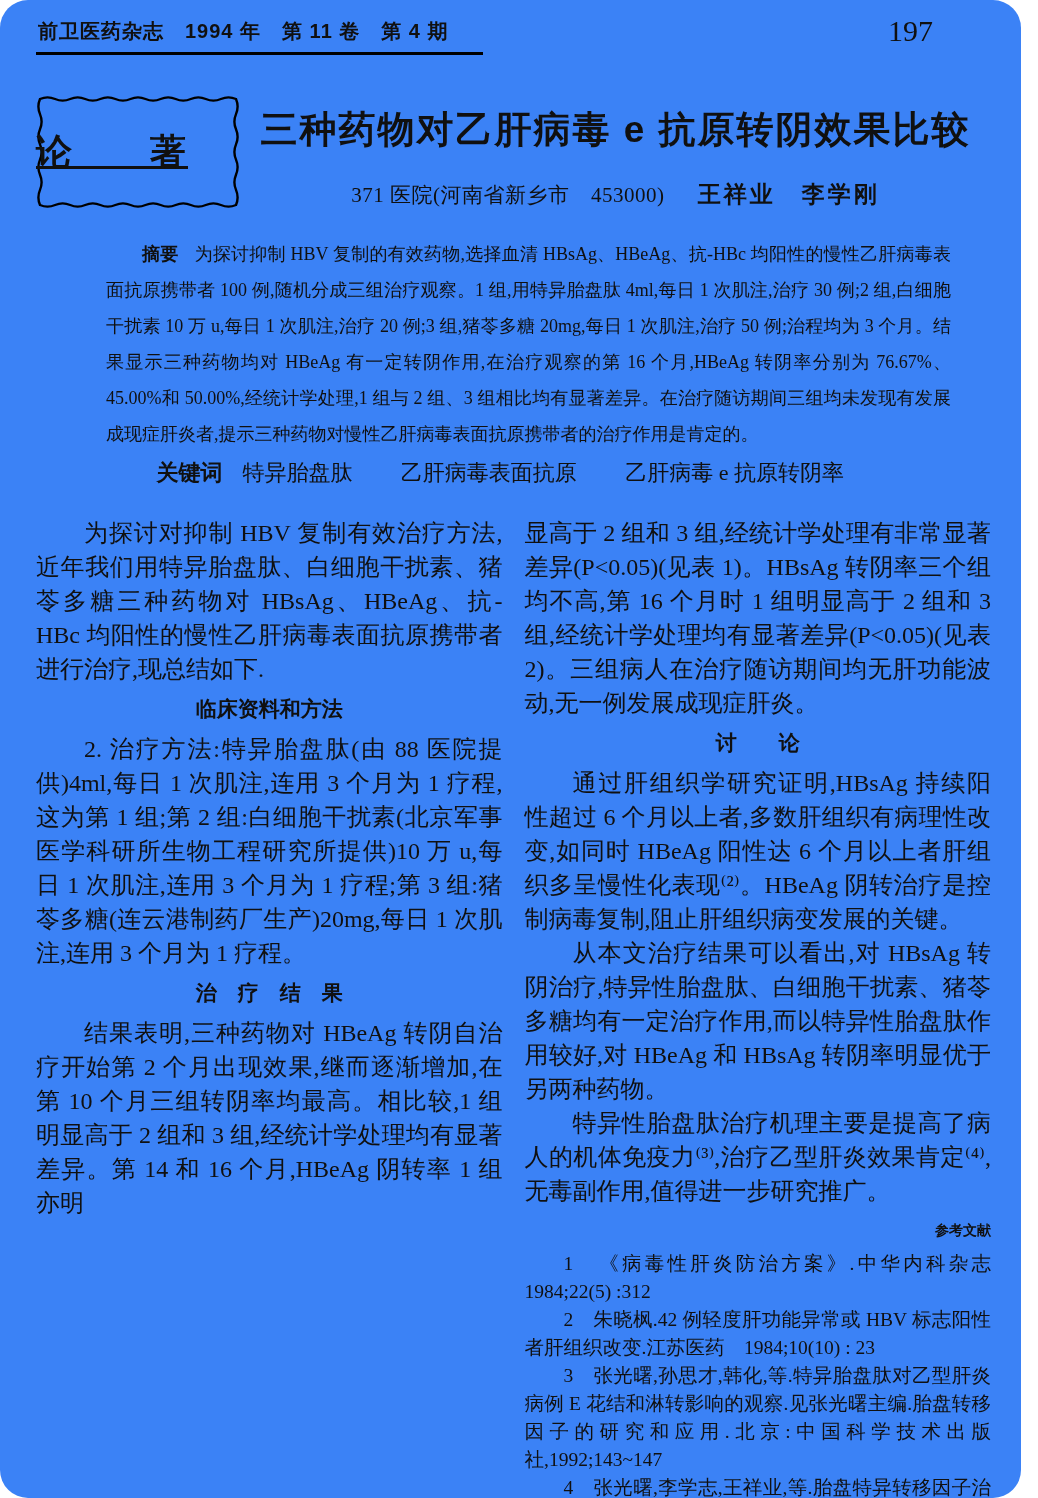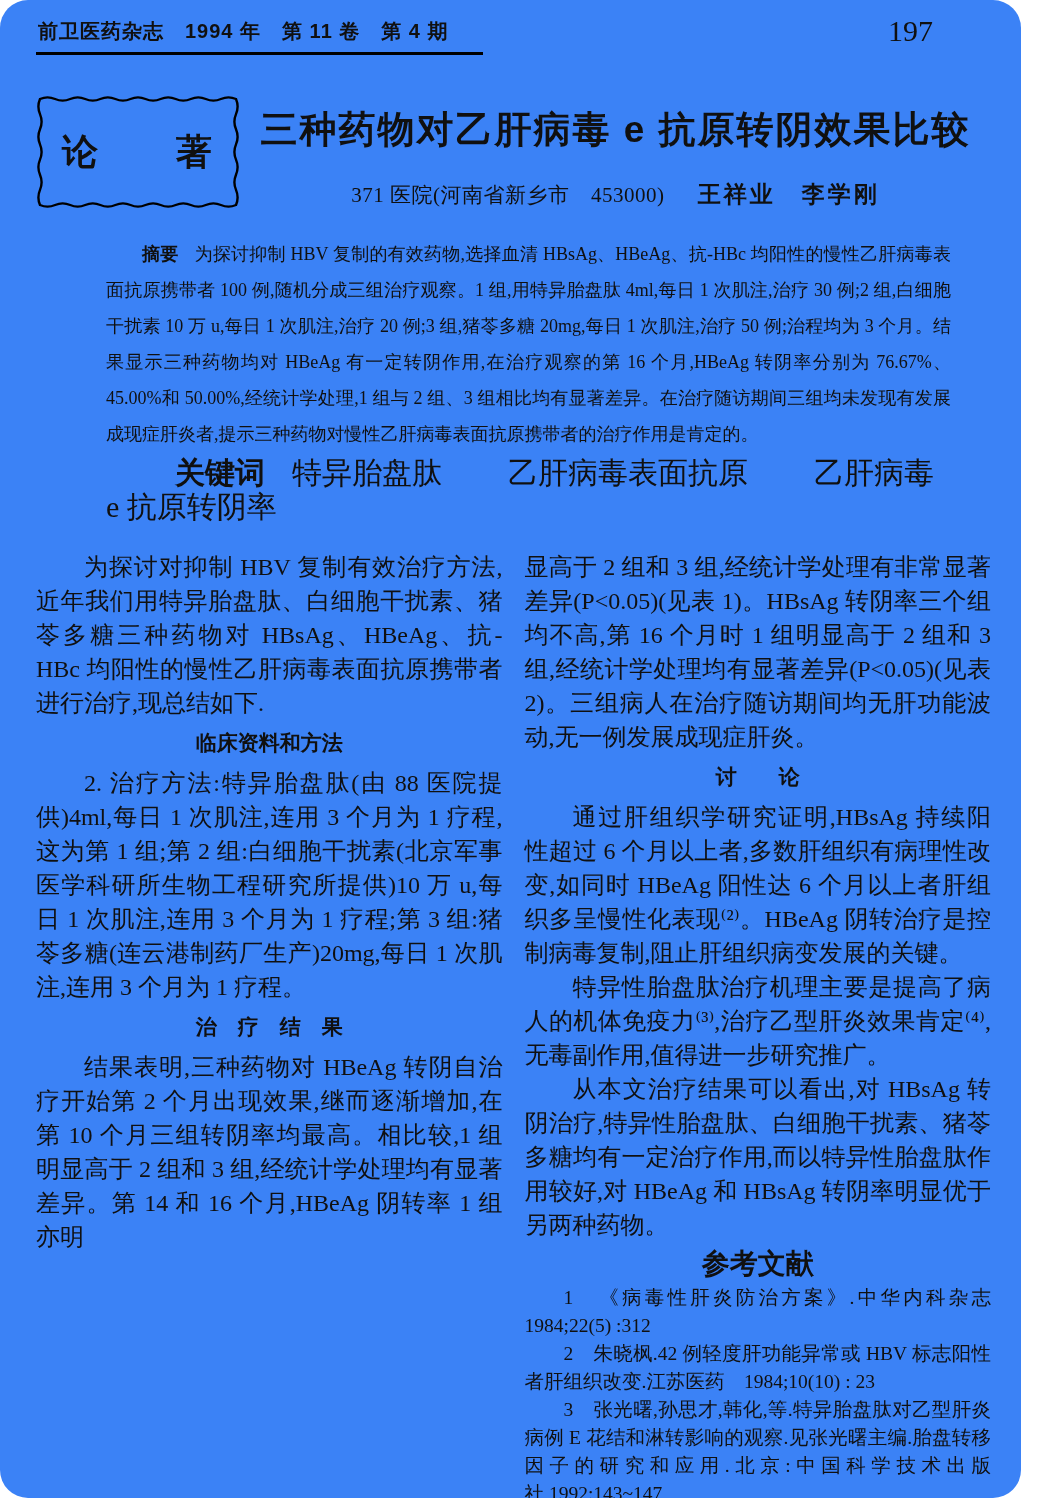--- a/index.html
+++ b/index.html
@@ -21,21 +21,21 @@
     font-weight:bold;font-size:20px;letter-spacing:1px;
     border-bottom:3px solid #000;
     padding:2px 34px 7px 2px;
   }
   .page-num{font-size:30px;margin-right:58px;line-height:1;}
   
   .title-block{display:flex;margin-top:40px;}
   .type-box{
     position:relative;flex:none;
     width:204px;height:114px;
-    display:flex;align-items:center;justify-content:center;
+    display:flex;align-items:center;text-decoration:underline;
   }
   .type-box svg{position:absolute;inset:0;}
   .type-text{
     position:relative;
     font-family:"Liberation Sans","DejaVu Sans",sans-serif;
     font-weight:bold;font-size:36px;letter-spacing:2px;
   }
   .title-area{flex:1;text-align:center;padding-top:4px;}
   .article-title{
     margin:6px 0 0;
@@ -48,35 +48,35 @@
   
   .abstract{margin:26px 40px 0 70px;}
   .abstract p{
     margin:0;font-size:18px;line-height:36px;
     text-align:justify;text-indent:2em;
   }
   .lbl{
     font-family:"Liberation Sans","DejaVu Sans",sans-serif;
     font-weight:bold;margin-right:.9em;
   }
-  .keywords{margin:4px 40px 0 70px;font-size:30px;line-height:34px;text-indent:2.3em;}
+  .keywords{margin:4px 40px 0 70px;font-size:22px;line-height:34px;text-indent:2.3em;}
   .kw-item + .kw-item{margin-left:2.2em;}
   
   .columns{display:flex;gap:22px;margin-top:26px;}
   .col{width:50%;font-size:24px;line-height:34px;text-align:justify;}
   .col p{margin:0;}
   .col p.indent{text-indent:2em;}
   .sec-h{
     font-family:"Liberation Sans","DejaVu Sans",sans-serif;
     font-weight:bold;font-size:21px;text-align:center;
     margin:5px 0;line-height:36px;
   }
   .refs-h{
     font-family:"Liberation Sans","DejaVu Sans",sans-serif;
-    font-weight:bold;font-size:28px;text-align:center;
+    font-weight:bold;font-size:14px;text-align:right;
     margin:6px 0 4px;line-height:32px;
   }
   .refs p{
     margin:0;font-size:19.5px;line-height:28px;
     text-align:justify;text-indent:2em;
   }
 </style>
 </head>
 <body>
 
@@ -117,22 +117,22 @@
       <h2 class="sec-h">临床资料和方法</h2>
       <p class="indent">2. 治疗方法:特异胎盘肽(由 88 医院提供)4ml,每日 1 次肌注,连用 3 个月为 1 疗程,这为第 1 组;第 2 组:白细胞干扰素(北京军事医学科研所生物工程研究所提供)10 万 u,每日 1 次肌注,连用 3 个月为 1 疗程;第 3 组:猪苓多糖(连云港制药厂生产)20mg,每日 1 次肌注,连用 3 个月为 1 疗程。</p>
       <h2 class="sec-h">治　疗　结　果</h2>
       <p class="indent">结果表明,三种药物对 HBeAg 转阴自治疗开始第 2 个月出现效果,继而逐渐增加,在第 10 个月三组转阴率均最高。相比较,1 组明显高于 2 组和 3 组,经统计学处理均有显著差异。第 14 和 16 个月,HBeAg 阴转率 1 组亦明</p>
     </div>
 
     <div class="col">
       <p>显高于 2 组和 3 组,经统计学处理有非常显著差异(P&lt;0.05)(见表 1)。HBsAg 转阴率三个组均不高,第 16 个月时 1 组明显高于 2 组和 3 组,经统计学处理均有显著差异(P&lt;0.05)(见表 2)。三组病人在治疗随访期间均无肝功能波动,无一例发展成现症肝炎。</p>
       <h2 class="sec-h">讨　　论</h2>
       <p class="indent">通过肝组织学研究证明,HBsAg 持续阳性超过 6 个月以上者,多数肝组织有病理性改变,如同时 HBeAg 阳性达 6 个月以上者肝组织多呈慢性化表现⁽²⁾。HBeAg 阴转治疗是控制病毒复制,阻止肝组织病变发展的关键。</p>
+      <p class="indent">从本文治疗结果可以看出,对 HBsAg 转阴治疗,特异性胎盘肽、白细胞干扰素、猪苓多糖均有一定治疗作用,而以特异性胎盘肽作用较好,对 HBeAg 和 HBsAg 转阴率明显优于另两种药物。</p>
       <p class="indent">特异性胎盘肽治疗机理主要是提高了病人的机体免疫力⁽³⁾,治疗乙型肝炎效果肯定⁽⁴⁾,无毒副作用,值得进一步研究推广。</p>
-      <p class="indent">从本文治疗结果可以看出,对 HBsAg 转阴治疗,特异性胎盘肽、白细胞干扰素、猪苓多糖均有一定治疗作用,而以特异性胎盘肽作用较好,对 HBeAg 和 HBsAg 转阴率明显优于另两种药物。</p>
       <h3 class="refs-h">参考文献</h3>
       <div class="refs">
         <p>1　《病毒性肝炎防治方案》.中华内科杂志　1984;22(5) :312</p>
         <p>2　朱晓枫.42 例轻度肝功能异常或 HBV 标志阳性者肝组织改变.江苏医药　1984;10(10) : 23</p>
         <p>3　张光曙,孙思才,韩化,等.特异胎盘肽对乙型肝炎病例 E 花结和淋转影响的观察.见张光曙主编.胎盘转移因子的研究和应用.北京:中国科学技术出版社,1992;143~147</p>
         <p>4　张光曙,李学志,王祥业,等.胎盘特异转移因子治疗慢性肝淡 200 例临床探讨.解放军医学杂志　1990;15(1) : 21</p>
       </div>
     </div>
 
   </div>

